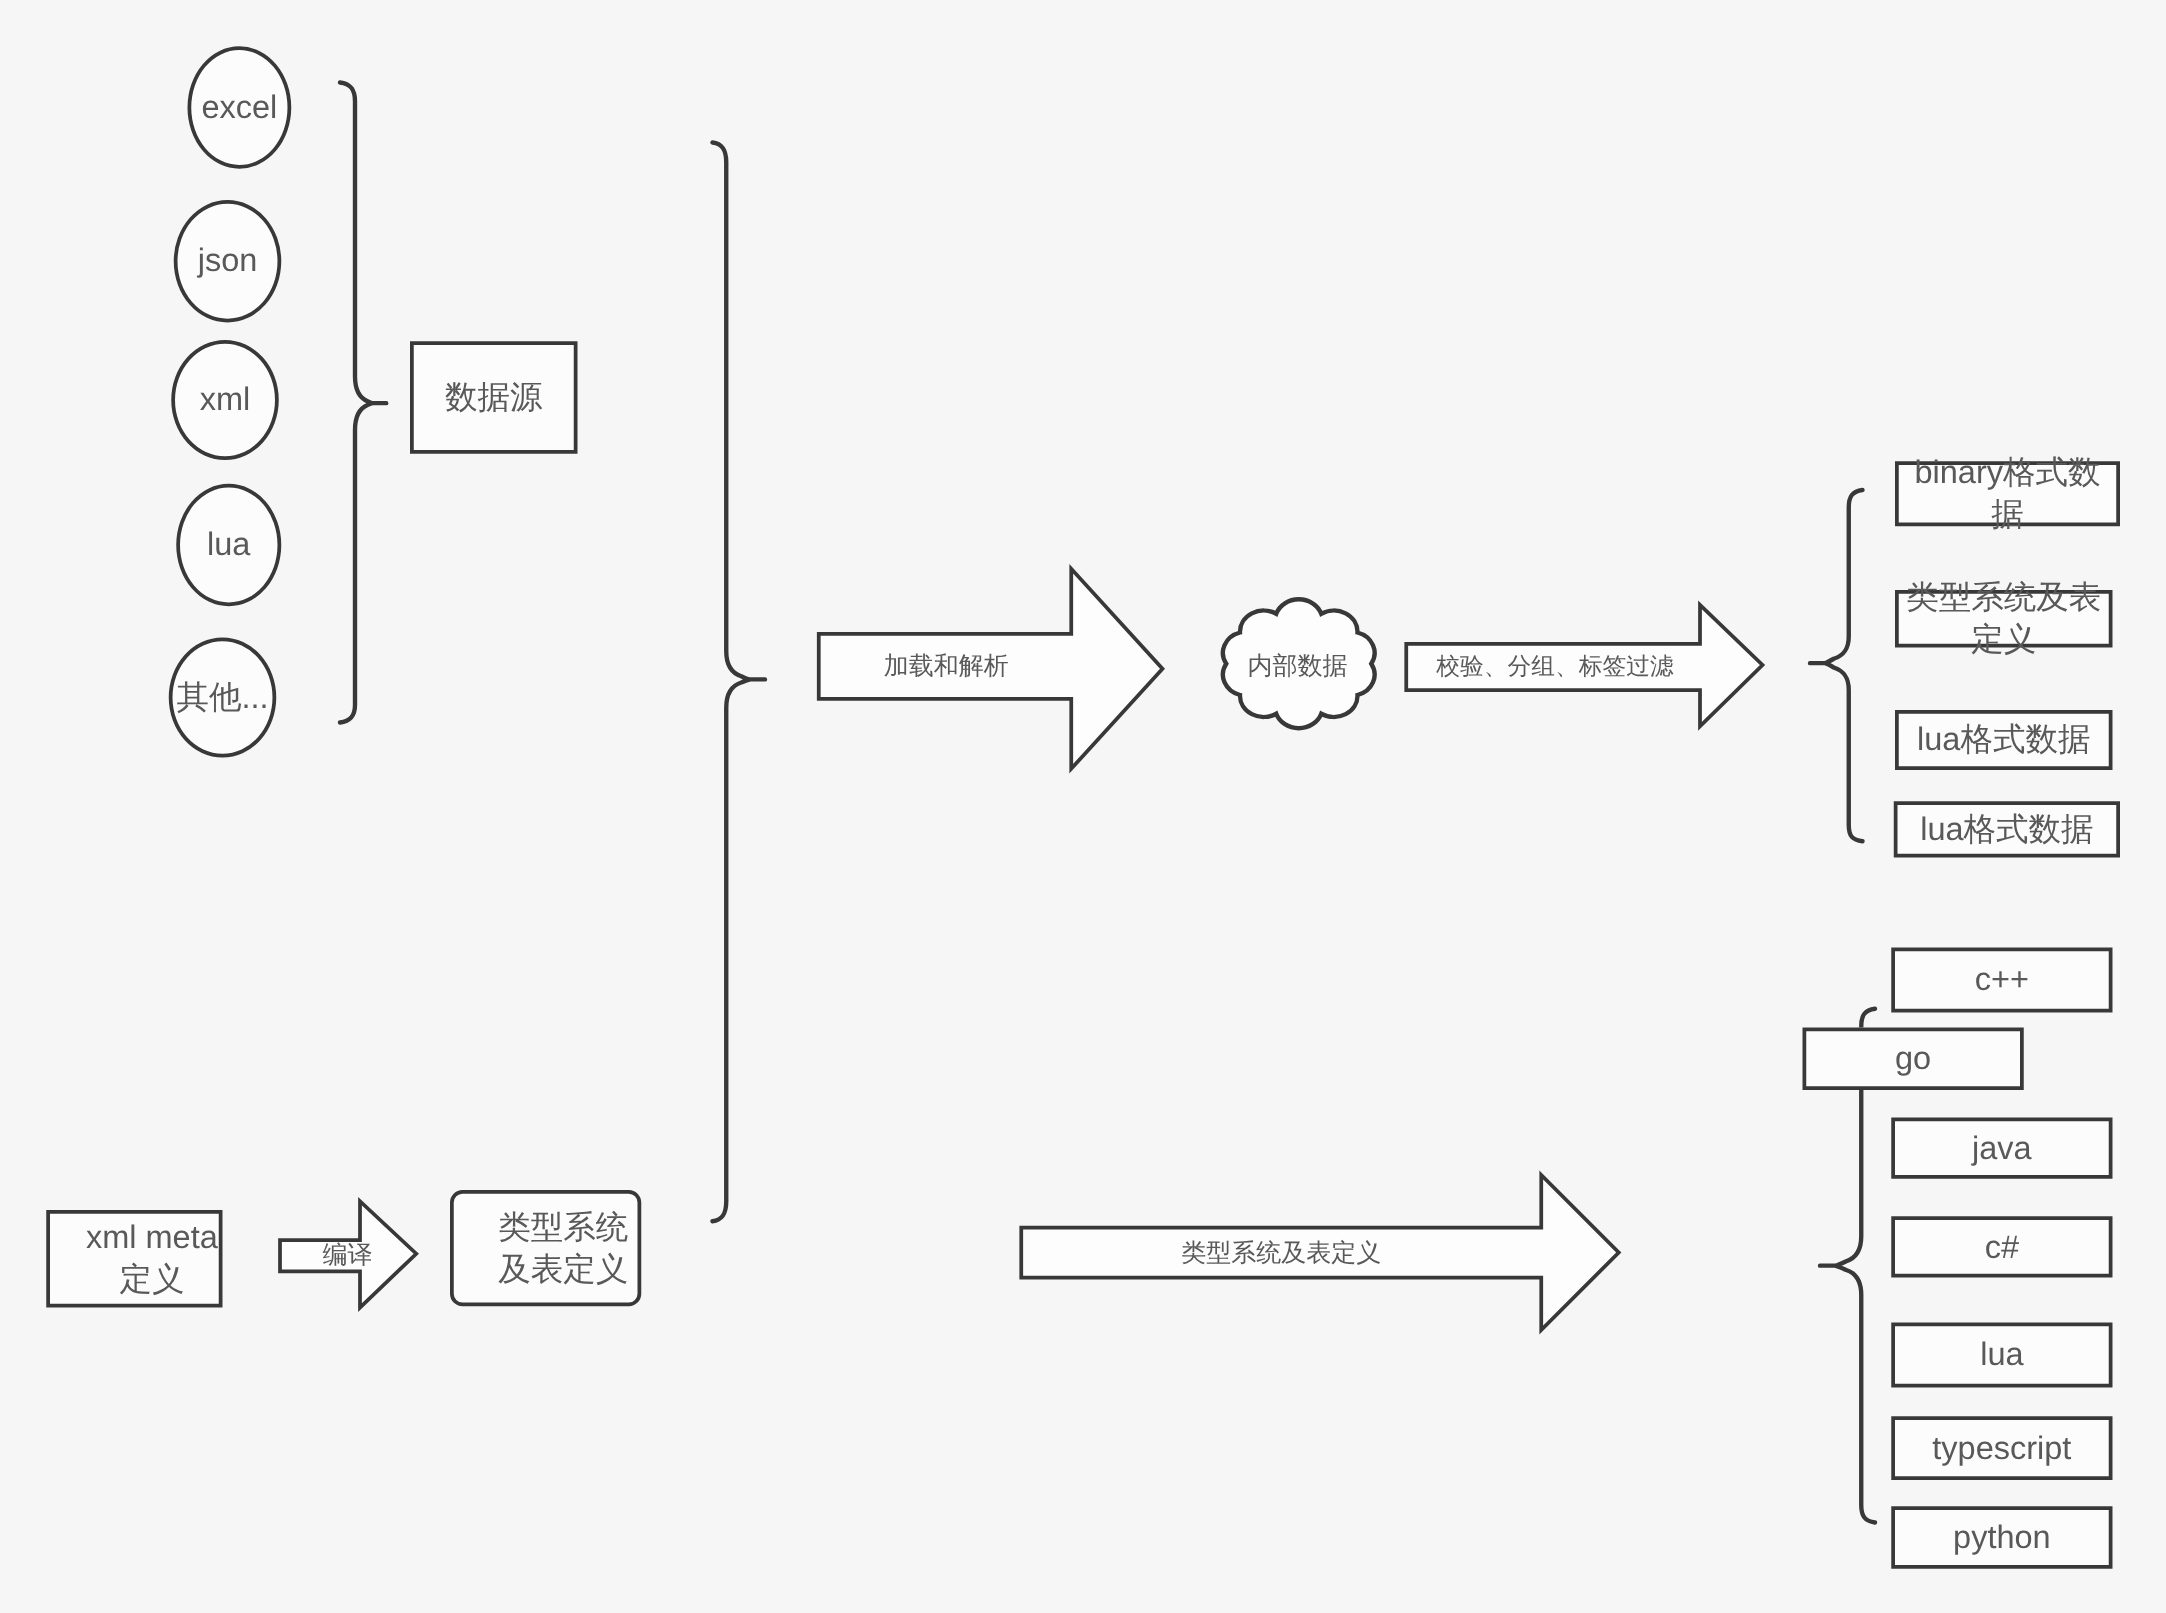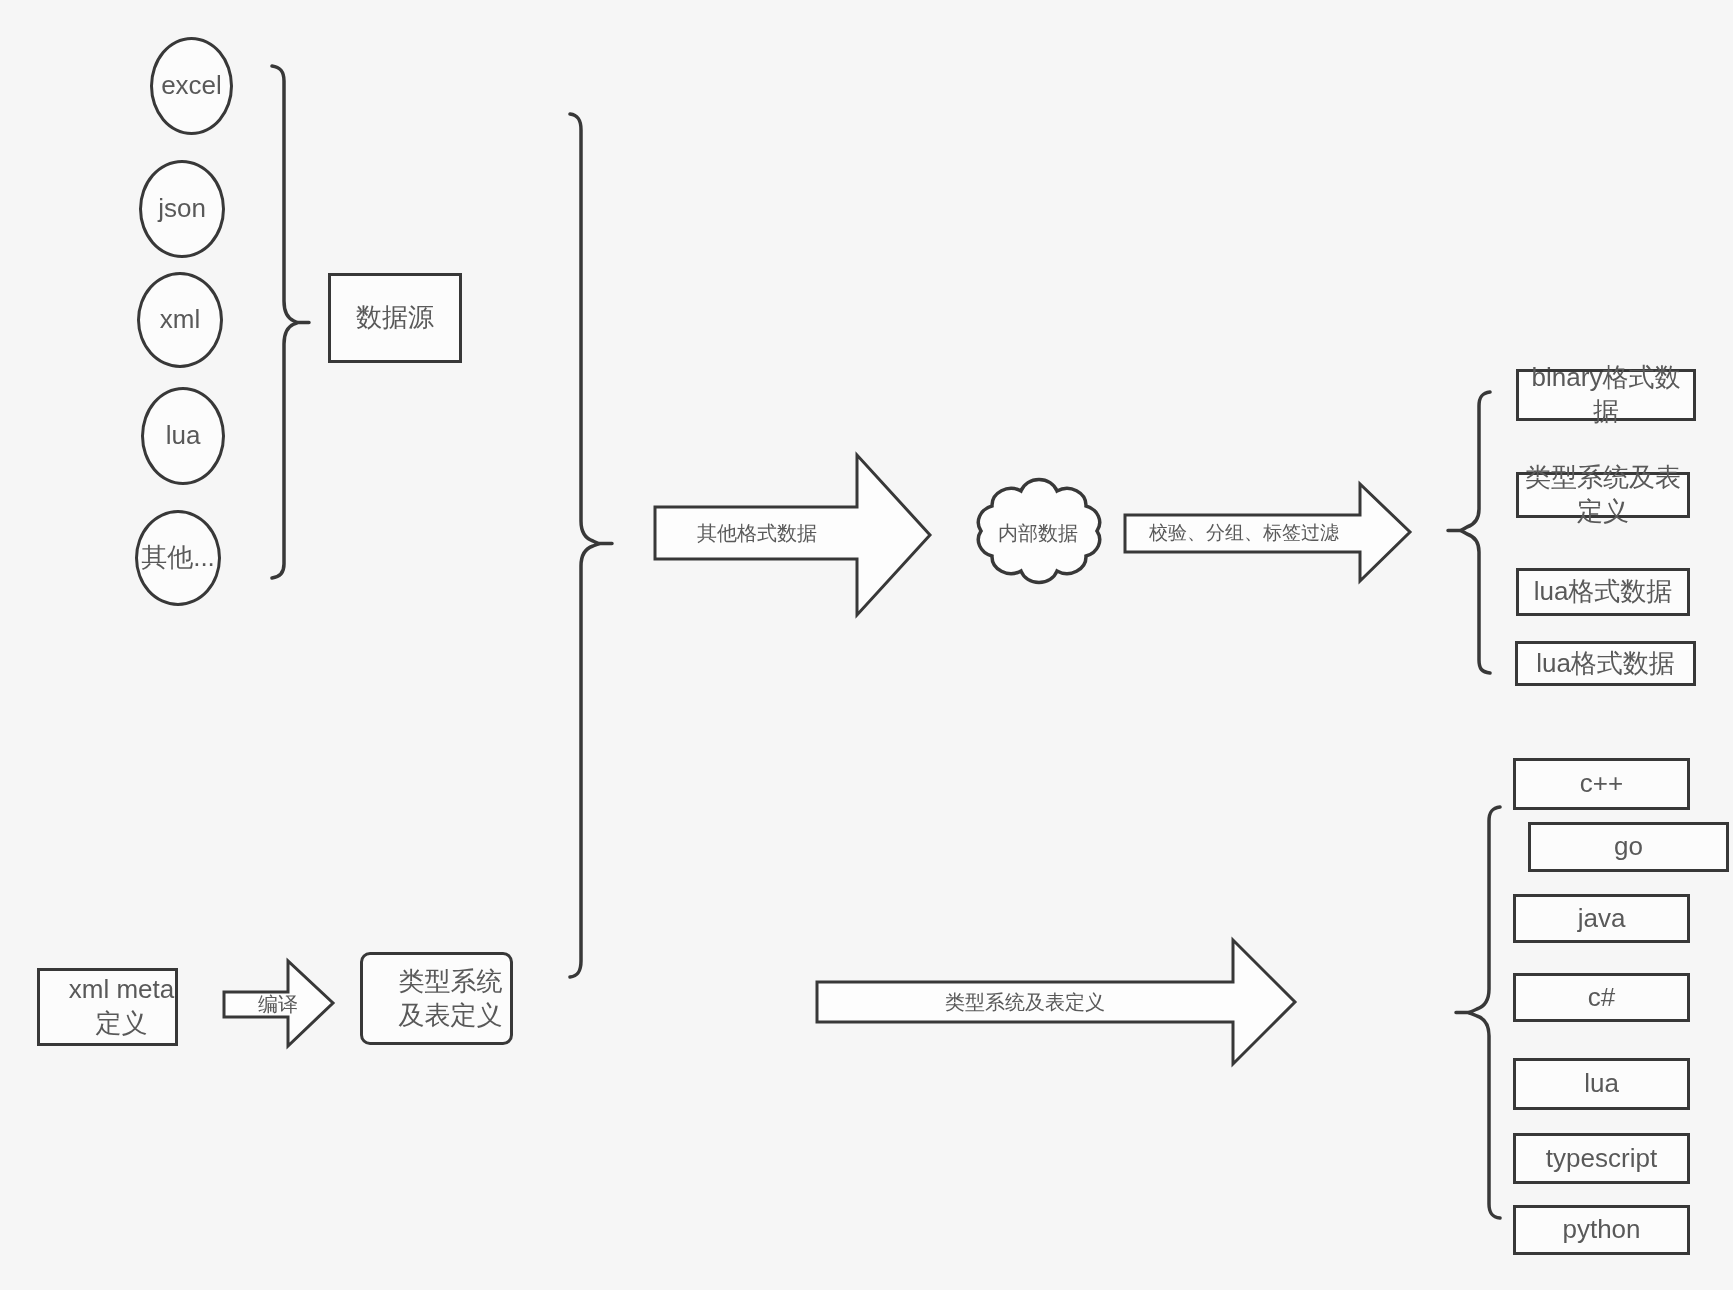--- a/index.html
+++ b/index.html
@@ -95,21 +95,21 @@
     <span>lua</span>
   </div>
   <div class="node ellipse" style="left:135px;top:510px;width:86px;height:96px">
     <span>其他...</span>
   </div>
 
   <div class="node" style="left:328px;top:273px;width:134px;height:90px">
     <span>数据源</span>
   </div>
 
-  <div class="flabel" style="left:757px;top:533px">其他格式数据</div>
+  <div class="flabel" style="left:757px;top:533px">加载和解析</div>
   <div class="flabel" style="left:1038px;top:533px">内部数据</div>
   <div class="flabel" style="left:1244px;top:533px;font-size:19px">校验、分组、标签过滤</div>
 
   <div class="node" style="left:1516px;top:369px;width:180px;height:52px">
     <span>binary格式数据</span>
   </div>
   <div class="node" style="left:1516px;top:472px;width:174px;height:46px">
     <span>类型系统及表定义</span>
   </div>
   <div class="node" style="left:1516px;top:568px;width:174px;height:48px">
@@ -127,21 +127,21 @@
 
   <div class="node rounded" style="left:360px;top:952px;width:153px;height:93px">
     <span class="wrap" style="width:130px">类型系统及表定义</span>
   </div>
 
   <div class="flabel" style="left:1025px;top:1002px">类型系统及表定义</div>
 
   <div class="node" style="left:1513px;top:758px;width:177px;height:52px">
     <span>c++</span>
   </div>
-  <div class="node" style="left:1528px;top:822px;width:201px;height:50px">
+  <div class="node" style="left:1442px;top:822px;width:177px;height:50px">
     <span>go</span>
   </div>
   <div class="node" style="left:1513px;top:894px;width:177px;height:49px">
     <span>java</span>
   </div>
   <div class="node" style="left:1513px;top:973px;width:177px;height:49px">
     <span>c#</span>
   </div>
   <div class="node" style="left:1513px;top:1058px;width:177px;height:52px">
     <span>lua</span>

